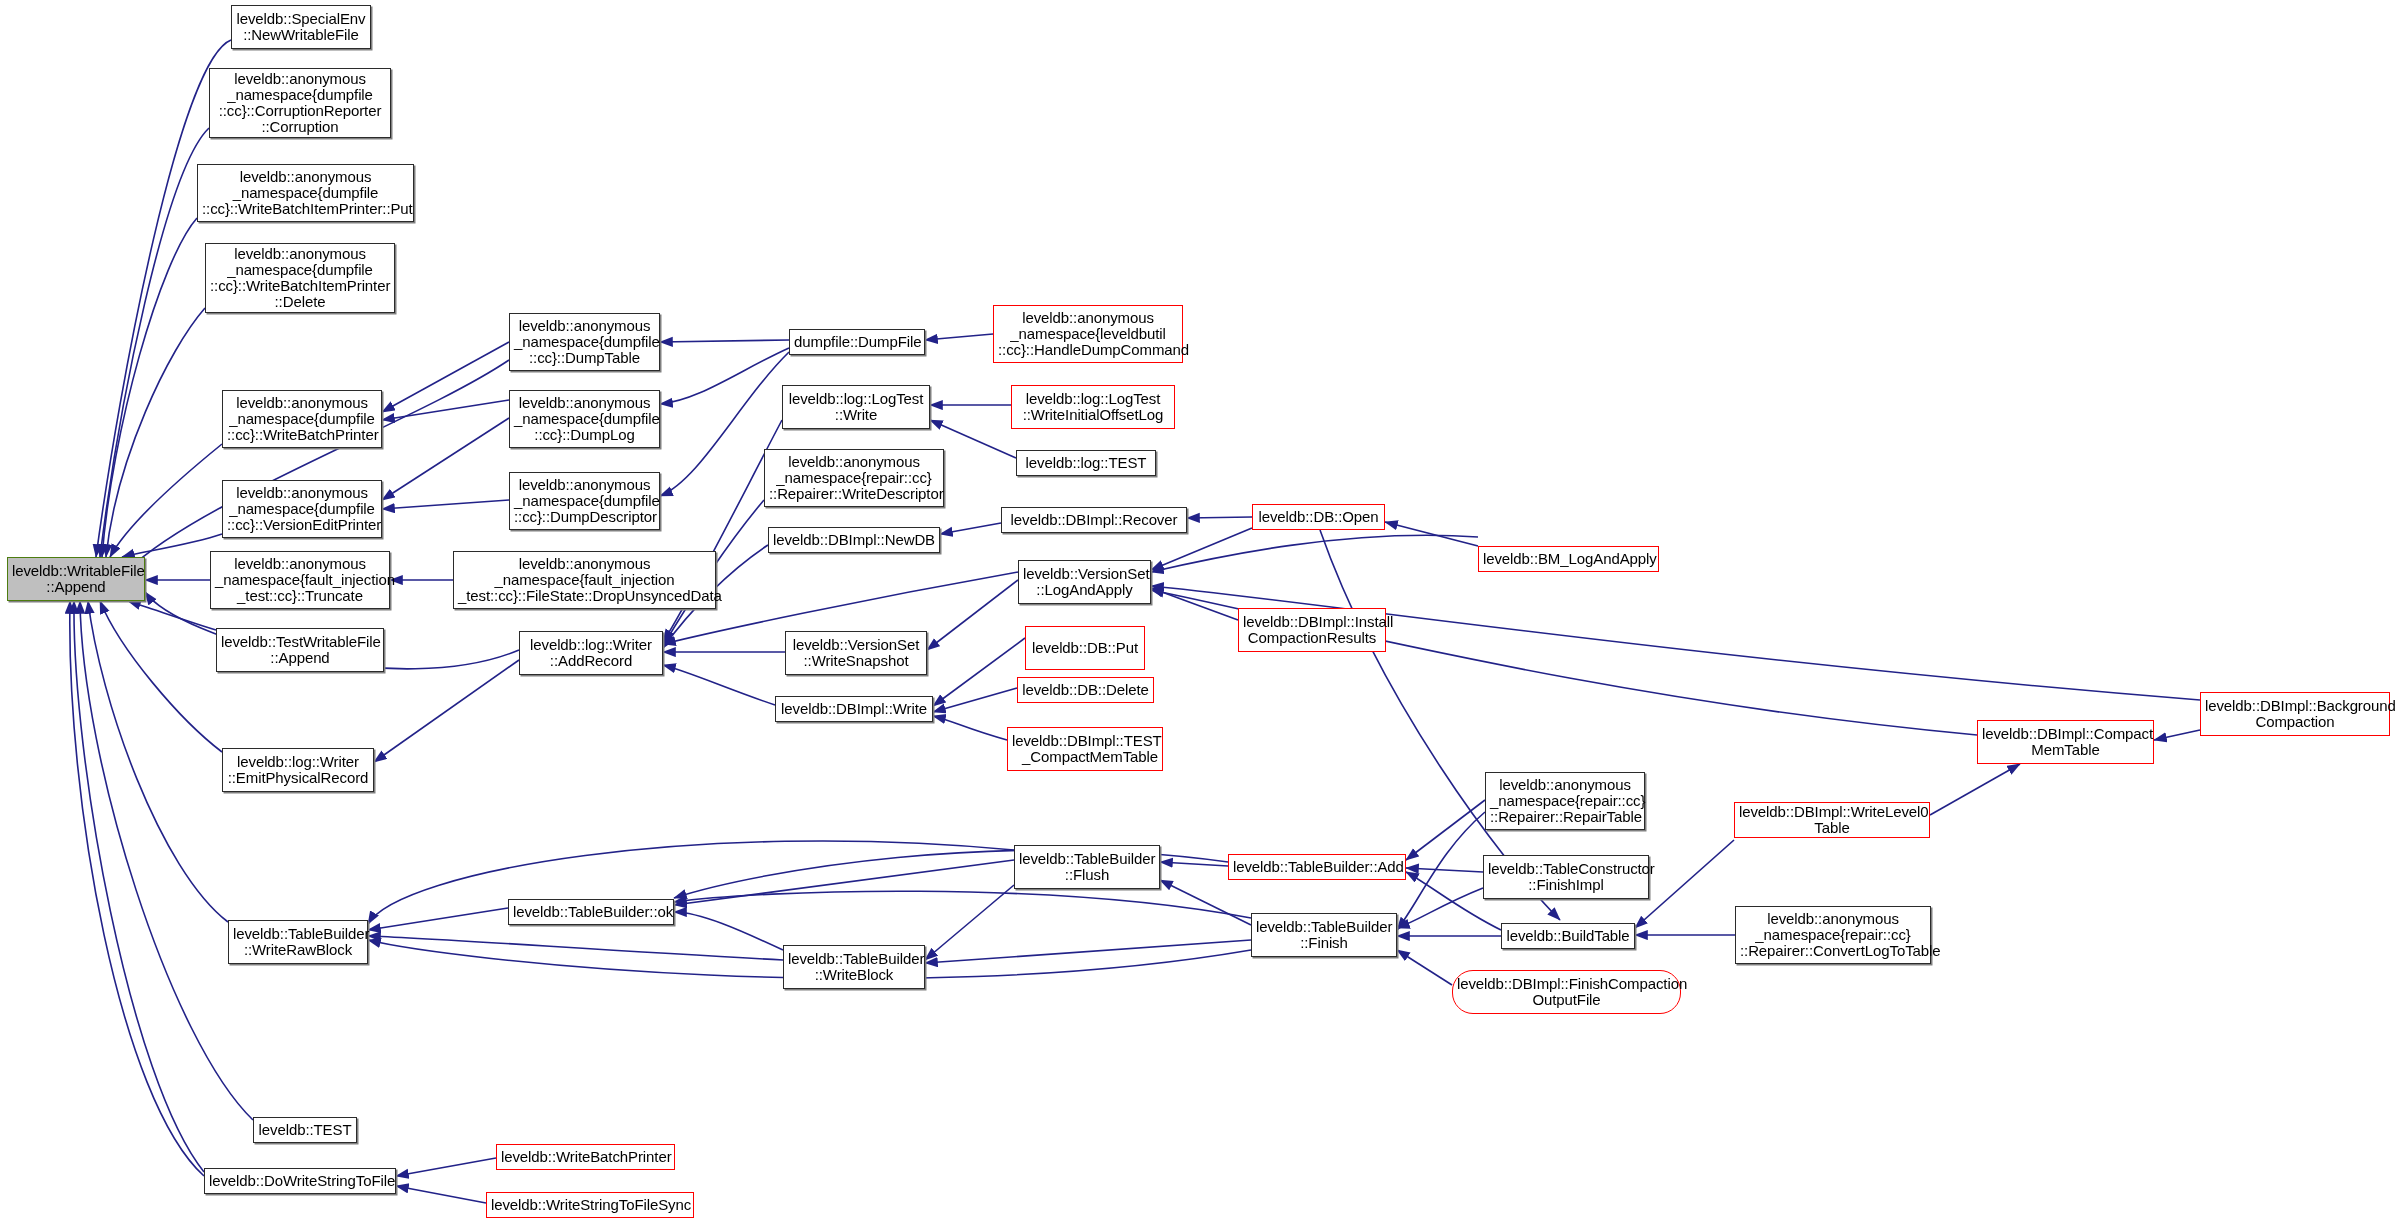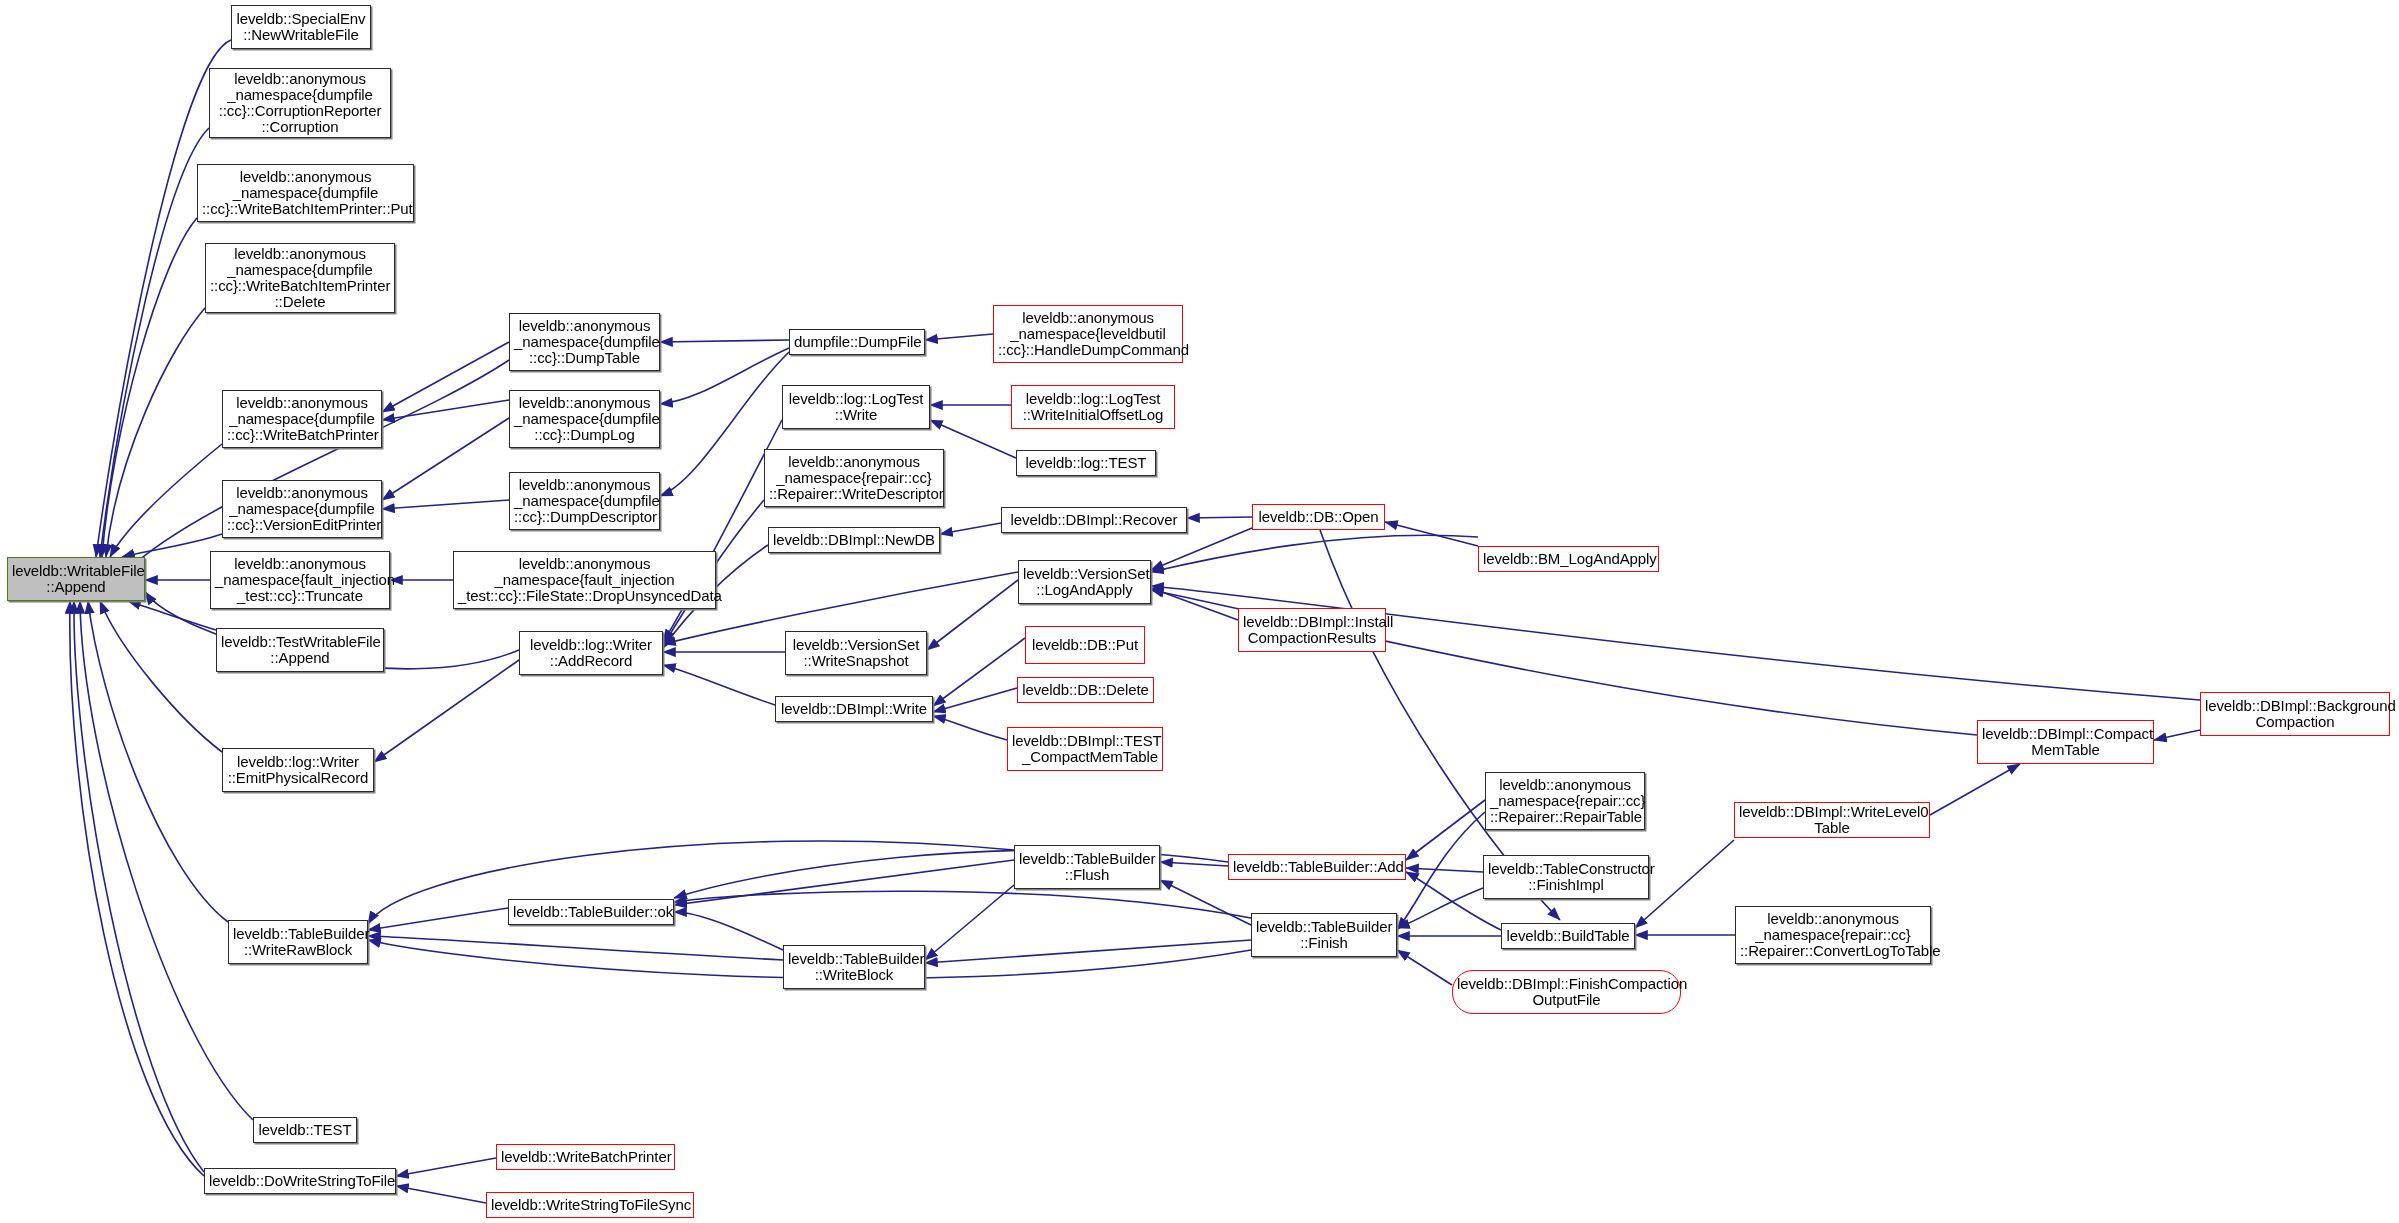--- a/index.html
+++ b/index.html
@@ -207,21 +207,21 @@
 ::Finish</span></div>
       <div class="node red" style="left: 993px; top: 305px; width: 190px; height: 58px;"><span class="node-label">leveldb::anonymous
 _namespace{leveldbutil
 ::cc}::HandleDumpCommand</span></div>
       <div class="node red" style="left: 1011px; top: 385px; width: 164px; height: 44px;"><span class="node-label">leveldb::log::LogTest
 ::WriteInitialOffsetLog</span></div>
       <div class="node" style="left: 1016px; top: 450px; width: 140px; height: 26px;"><span class="node-label">leveldb::log::TEST</span></div>
       <div class="node" style="left: 1001px; top: 507px; width: 186px; height: 26px;"><span class="node-label">leveldb::DBImpl::Recover</span></div>
       <div class="node" style="left: 1018px; top: 560px; width: 133px; height: 44px;"><span class="node-label">leveldb::VersionSet
 ::LogAndApply</span></div>
-      <div class="node red" style="left: 1025px; top: 626px; width: 120px; height: 38px; align-items: center;"><span class="node-label">leveldb::DB::Put</span></div>
+      <div class="node red" style="left: 1025px; top: 626px; width: 120px; height: 44px; align-items: center;"><span class="node-label">leveldb::DB::Put</span></div>
       <div class="node red" style="left: 1017px; top: 677px; width: 137px; height: 26px;"><span class="node-label">leveldb::DB::Delete</span></div>
       <div class="node red" style="left: 1007px; top: 727px; width: 156px; height: 44px; text-align: right;"><span class="node-label">leveldb::DBImpl::TEST
 _CompactMemTable</span></div>
       <div class="node red" style="left: 1252px; top: 504px; width: 133px; height: 26px;"><span class="node-label">leveldb::DB::Open</span></div>
       <div class="node red" style="left: 1238px; top: 608px; width: 148px; height: 44px;"><span class="node-label">leveldb::DBImpl::Install
 CompactionResults</span></div>
       <div class="node red" style="left: 1478px; top: 546px; width: 181px; height: 26px;"><span class="node-label">leveldb::BM_LogAndApply</span></div>
       <div class="node red" style="left: 1228px; top: 854px; width: 178px; height: 26px;"><span class="node-label">leveldb::TableBuilder::Add</span></div>
       <div class="node" style="left: 1485px; top: 772px; width: 160px; height: 58px;"><span class="node-label">leveldb::anonymous
 _namespace{repair::cc}

